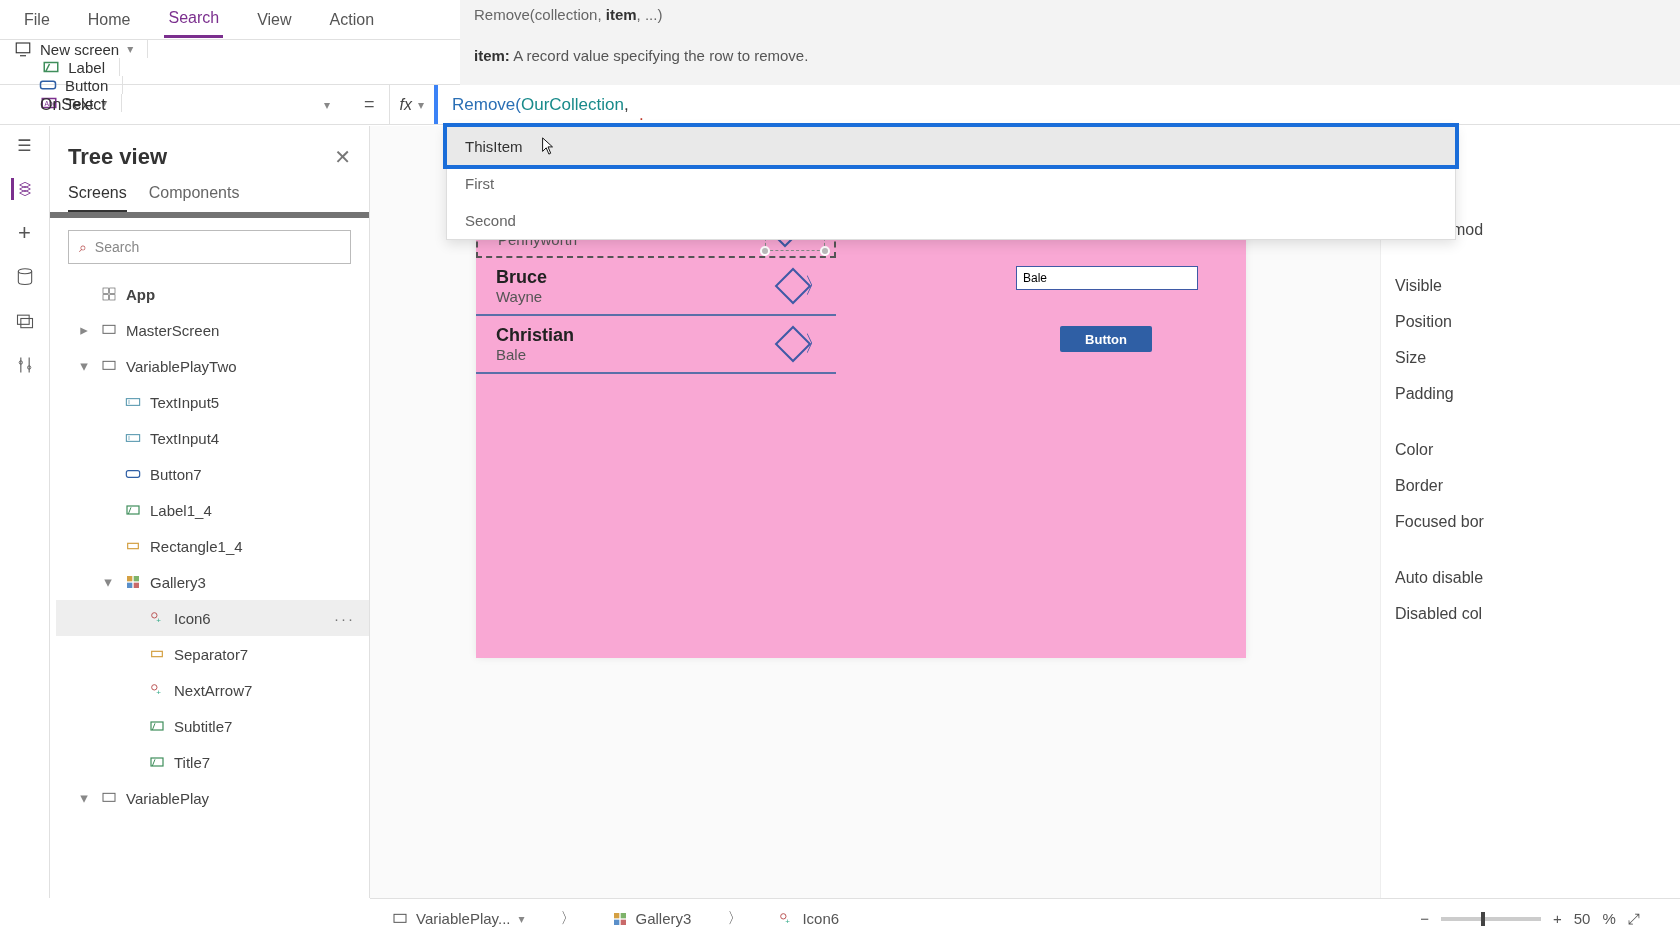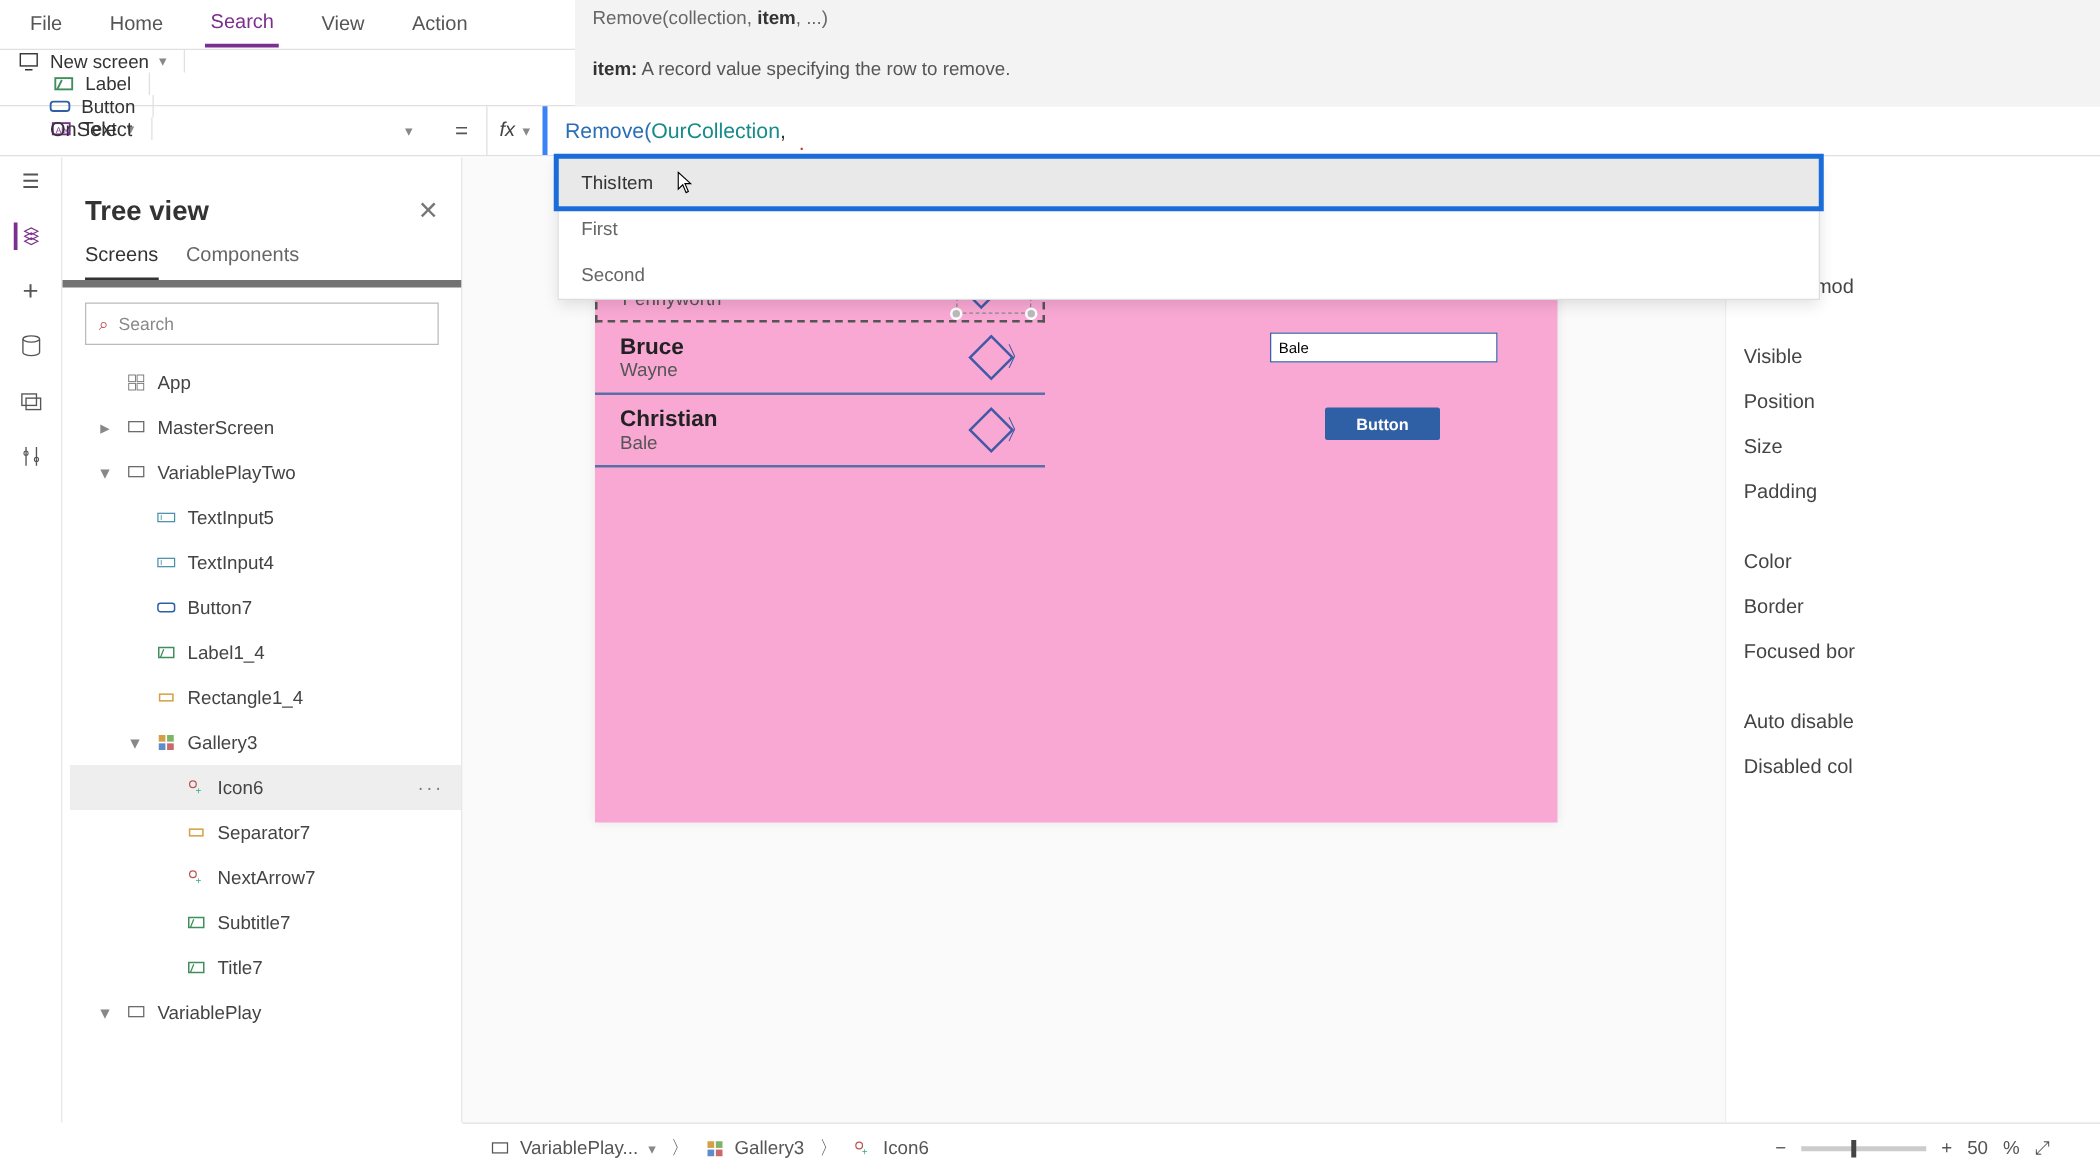--- a/index.html
+++ b/index.html
@@ -40,21 +40,21 @@
   .intel-item.sel { outline:4px solid #1a6dd9; background:#e9e9e9; color:#333; display:flex; align-items:center; }
   .cursor-arrow { margin-left: 18px; width:14px; height:18px; }
 
   
   .left-rail { position:absolute; left:0; top:126px; width:50px; height:calc(100% - 126px - 40px); border-right:1px solid #e0e0e0; display:flex; flex-direction:column; align-items:center; padding-top:8px; gap:22px; }
   .rail-ico { width:22px; height:22px; color:#555; cursor:pointer; display:flex; align-items:center; justify-content:center; }
   .rail-ico.active { border-left:3px solid #7b2f8e; padding-left:3px; margin-left:-6px; }
 
   
   .tree-panel { position:absolute; left:50px; top:126px; width:320px; height:calc(100% - 126px - 40px); border-right:1px solid #e0e0e0; background:#fff; display:flex; flex-direction:column; }
-  .tree-head { display:flex; align-items:flex-start; justify-content:space-between; padding:18px 18px 6px 18px;margin-top:12px; }
+  .tree-head { display:flex; align-items:center; justify-content:space-between; padding:18px 18px 6px 18px; }
   .tree-title { font-size:22px; font-weight:600; color:#333; }
   .tree-close { font-size:20px; color:#777; cursor:pointer; }
   .tree-tabs { display:flex; gap:22px; padding:8px 18px 0 18px; font-size:16px; color:#666; border-bottom:6px solid #737373;}
   .tree-tab { padding-bottom:8px; cursor:pointer; }
   .tree-tab.active { color:#333; border-bottom:2px solid #333; font-weight:500;}
   .tree-search { margin:12px 18px; border:1px solid #bbb; height:34px; display:flex; align-items:center; padding:0 10px; gap:8px; color:#888; font-size:14px;}
   .tree-list { flex:1; overflow:auto; padding-left:6px;}
   .tree-row { display:flex; align-items:center; height:36px; gap:8px; padding-left:12px; font-size:15px; color:#444; cursor:pointer;}
   .tree-row .ind { width:16px; text-align:center; color:#888;}
   .tree-row.selected { background:#eeeeee; }
@@ -80,21 +80,21 @@
   .side-inputs { position:absolute; left:540px; top:86px; width:210px;}
   .ti { width:182px; height:24px; border:1px solid #3f5aa6; font-size:12px; padding:2px 6px; margin-bottom:30px; display:block;}
   .btn { width:92px; height:26px; background:#2f5fa5; color:#fff; font-weight:600; font-size:13px; display:flex; align-items:center; justify-content:center; margin-left:44px; margin-top:36px; border-radius:2px; cursor:pointer;}
 
   
   .props { position:absolute; right:0; top:126px; width:300px; bottom:40px; border-left:1px solid #eee; padding:14px 0 0 10px; overflow:hidden;}
   .prow { height:36px; display:flex; align-items:center; font-size:16px; color:#444; padding-left:4px;}
   .prow.gap { margin-top:20px;}
 
   
-  .status { position:absolute; left:370px; right:300px; bottom:0; height:40px; border-top:1px solid #e0e0e0; display:flex; align-items:center; padding:0 14px; gap:4px; font-size:15px; color:#555;}
+  .status { position:absolute; left:370px; right:300px; bottom:0; height:40px; border-top:1px solid #e0e0e0; display:flex; align-items:center; padding:0 14px; gap:28px; font-size:15px; color:#555;}
   .crumb { display:flex; align-items:center; gap:8px; padding:0 8px;}
   .zoom { position:absolute; right:0; bottom:0; width:300px; height:40px; border-top:1px solid #e0e0e0; display:flex; align-items:center; justify-content:center; gap:12px; font-size:15px; color:#555;}
   .slider { width:100px; height:4px; background:#ccc; position:relative;}
   .slider .thumb { width:4px; height:14px; background:#444; position:absolute; left:40px; top:-5px;}
 
   .chev-down { font-size:12px; color:#888; }
 </style>
 </head>
 <body>
 
@@ -215,21 +215,21 @@
   </div>
   <div class="tree-tabs">
     <div class="tree-tab active">Screens</div>
     <div class="tree-tab">Components</div>
   </div>
   <div class="tree-search">
     <span style="color:#b55;">⌕</span>
     <span>Search</span>
   </div>
   <div class="tree-list" id="tree-list">
-      <div class="tree-row" style="padding-left: 20px;">
+      <div class="tree-row" style="padding-left: 20px; font-weight: bold;">
         <span class="ind"></span>
         <span class="ico">
           <svg width="16" height="16" viewBox="0 0 24 24">
             <rect x="3" y="3" width="8" height="8" fill="none" stroke="#666"></rect>
             <rect x="13" y="3" width="8" height="8" fill="none" stroke="#666"></rect>
             <rect x="3" y="13" width="8" height="8" fill="none" stroke="#666"></rect>
             <rect x="13" y="13" width="8" height="8" fill="none" stroke="#666"></rect>
           </svg>
         </span>
         <span>App</span>

